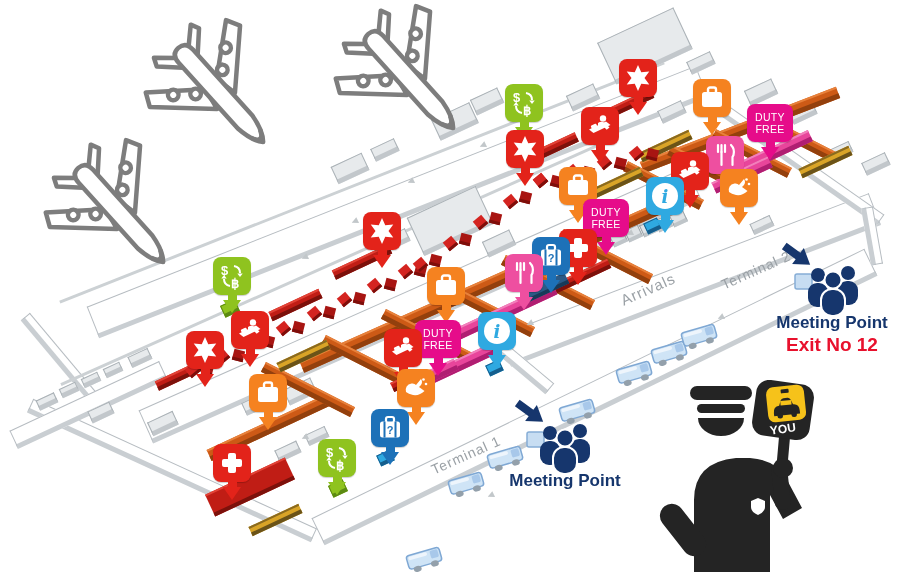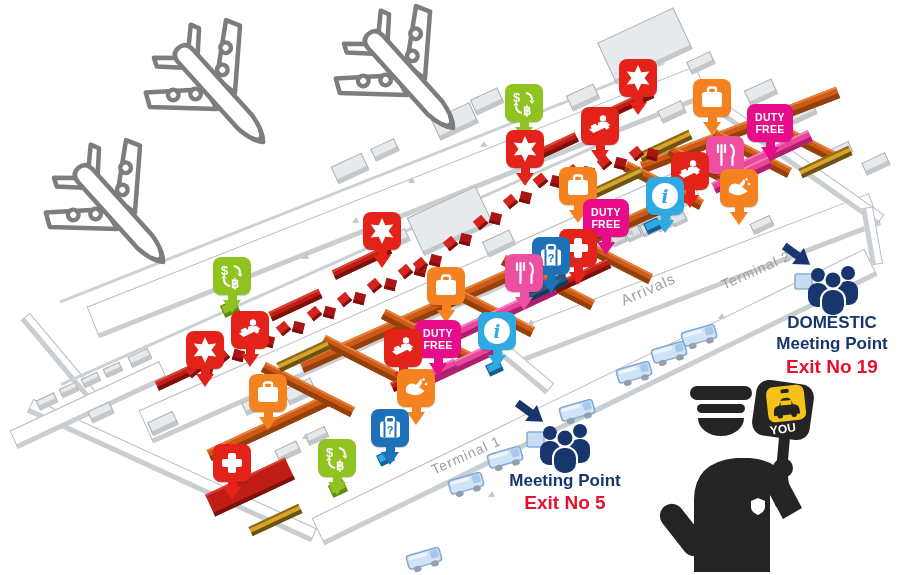--- a/index.html
+++ b/index.html
@@ -20,21 +20,21 @@
   .navybar{background:#2b5a86;border-bottom:4px solid #173a59;}
   .chainblock{position:absolute;width:11px;height:8px;background:#d42420;border-bottom:3px solid #7e0e0a;z-index:6;}
   .floor-arrow{position:absolute;color:#c2c7ca;font-size:13px;z-index:6;line-height:1;}
   .map-label{position:absolute;color:#9aa0a5;font-size:15px;letter-spacing:1px;white-space:nowrap;
              transform:translate(-50%,-50%) rotate(-24deg);z-index:20;}
   .sign{position:absolute;width:46px;text-align:center;z-index:30;}
   .sign-head{margin:0 auto;border-radius:8px;display:flex;flex-direction:column;align-items:center;
              justify-content:center;box-shadow:0 1px 1px rgba(0,0,0,.2);}
   .sign-stem{width:9px;height:6px;margin:-1px auto 0;}
   .sign-tip{width:0;height:0;margin:0 auto;border-left:9px solid transparent;border-right:9px solid transparent;}
-  .df-line{color:#fff;font-weight:bold;font-size:10.5px;line-height:1.15;letter-spacing:.3px;}
+  .df-line{color:#fff;font-weight:normal;font-size:10.5px;line-height:1.15;letter-spacing:.3px;}
   .info-disc{width:26px;height:26px;border-radius:50%;background:#fff;display:flex;align-items:center;
              justify-content:center;font-family:"DejaVu Serif",serif;font-style:italic;font-weight:bold;font-size:18px;}
   .cross{position:relative;width:24px;height:24px;}
   .cross::before{content:"";position:absolute;left:8px;top:2px;width:8px;height:20px;background:#fff;border-radius:2px;}
   .cross::after{content:"";position:absolute;left:2px;top:8px;width:20px;height:8px;background:#fff;border-radius:2px;}
   .meet{position:absolute;text-align:center;z-index:40;transform:translateX(-50%);white-space:nowrap;}
   .meet .t1,.meet .t2{font-weight:bold;font-size:17px;color:#16366d;line-height:1.25;}
   .meet .ex{font-weight:bold;font-size:19px;color:#e8112d;line-height:1.3;}
   .plane{position:absolute;z-index:10;}
   .van{position:absolute;z-index:25;}
@@ -45,27 +45,25 @@
 </head>
 <body>
 
 <div id="canvas">
 
   <div class="map-label" style="left:648px;top:289px;font-size:15px;">Arrivals</div>
   <div class="map-label" style="left:756px;top:270px;font-size:14px;">Terminal 2</div>
   <div class="map-label" style="left:466px;top:455px;font-size:14px;">Terminal 1</div>
 
   <div class="meet" style="left:832px;top:312px;">
-    <div class="t1">DOMESTIC</div>
     <div class="t2">Meeting Point</div>
-    <div class="ex">Exit No 19</div>
+    <div class="ex">Exit No 12</div>
   </div>
   <div class="meet" style="left:565px;top:470px;">
     <div class="t2">Meeting Point</div>
-    <div class="ex">Exit No 5</div>
   </div>
 
   <svg id="officer" width="258" height="192" viewBox="0 0 258 192">
     <g fill="#242424">
       <rect x="127" y="52" width="11" height="58" rx="5" transform="rotate(5 133 80)"></rect>
       <rect x="104" y="2" width="58" height="56" rx="13" transform="rotate(8 133 30)"></rect>
       <rect x="117" y="6" width="38" height="35" rx="7" transform="rotate(-6 136 23)" fill="#f6c21a"></rect>
       <g transform="translate(136,24) rotate(-6)">
         <rect x="-4" y="-15" width="8" height="4" rx="1"></rect>
         <path d="M-13,8 q0,-7 6,-7 l2,-5 q1,-2 3,-2 h4 q2,0 3,2 l2,5 q6,0 6,7 v3 h-26 z"></path>

